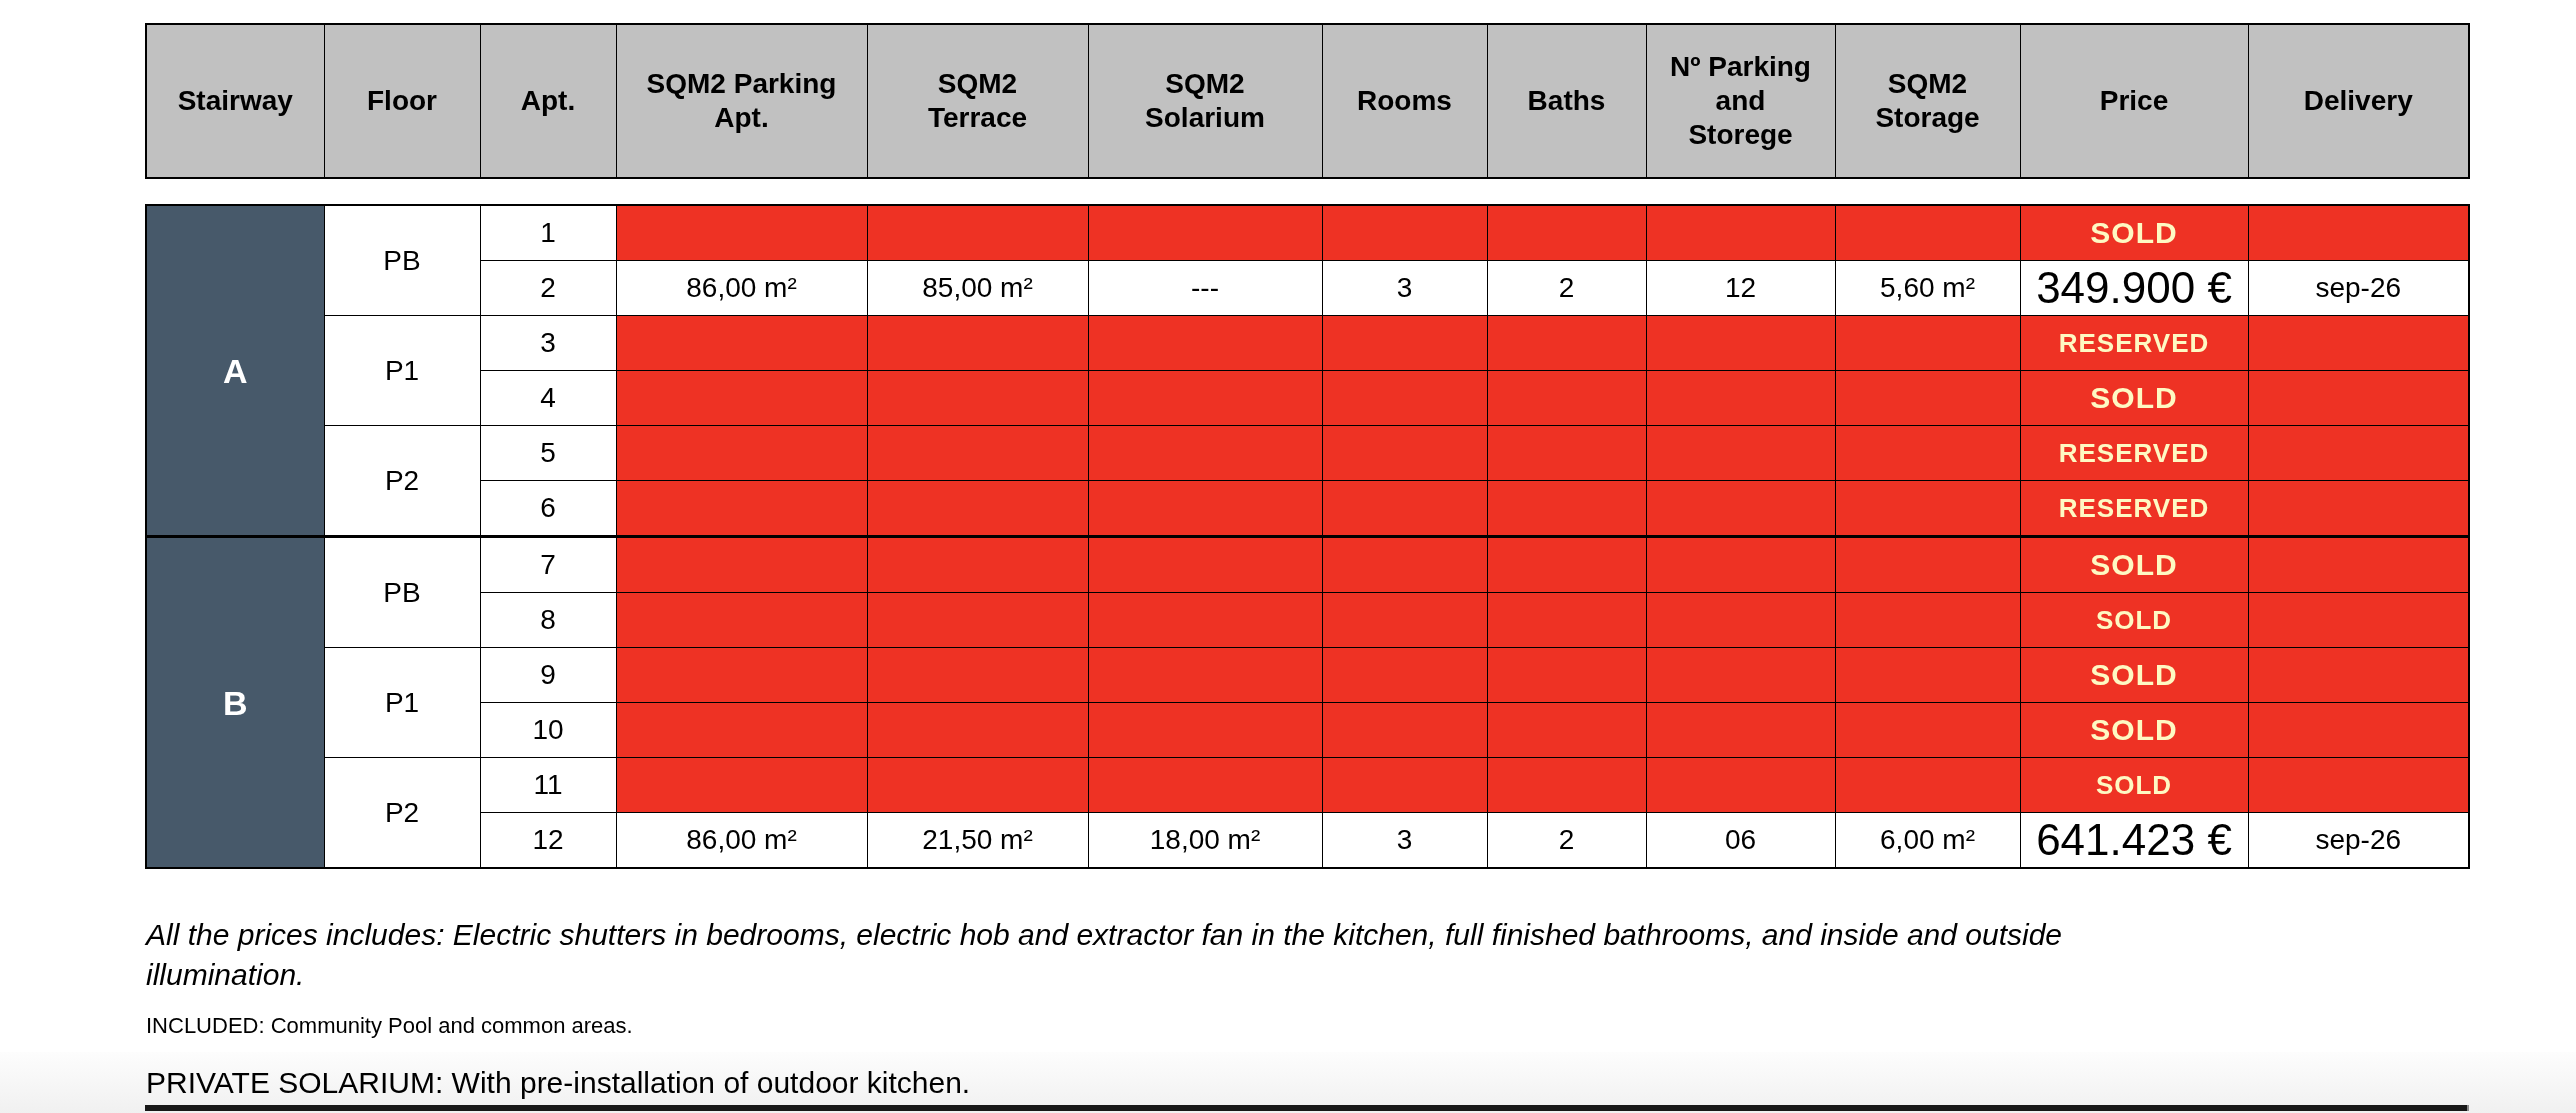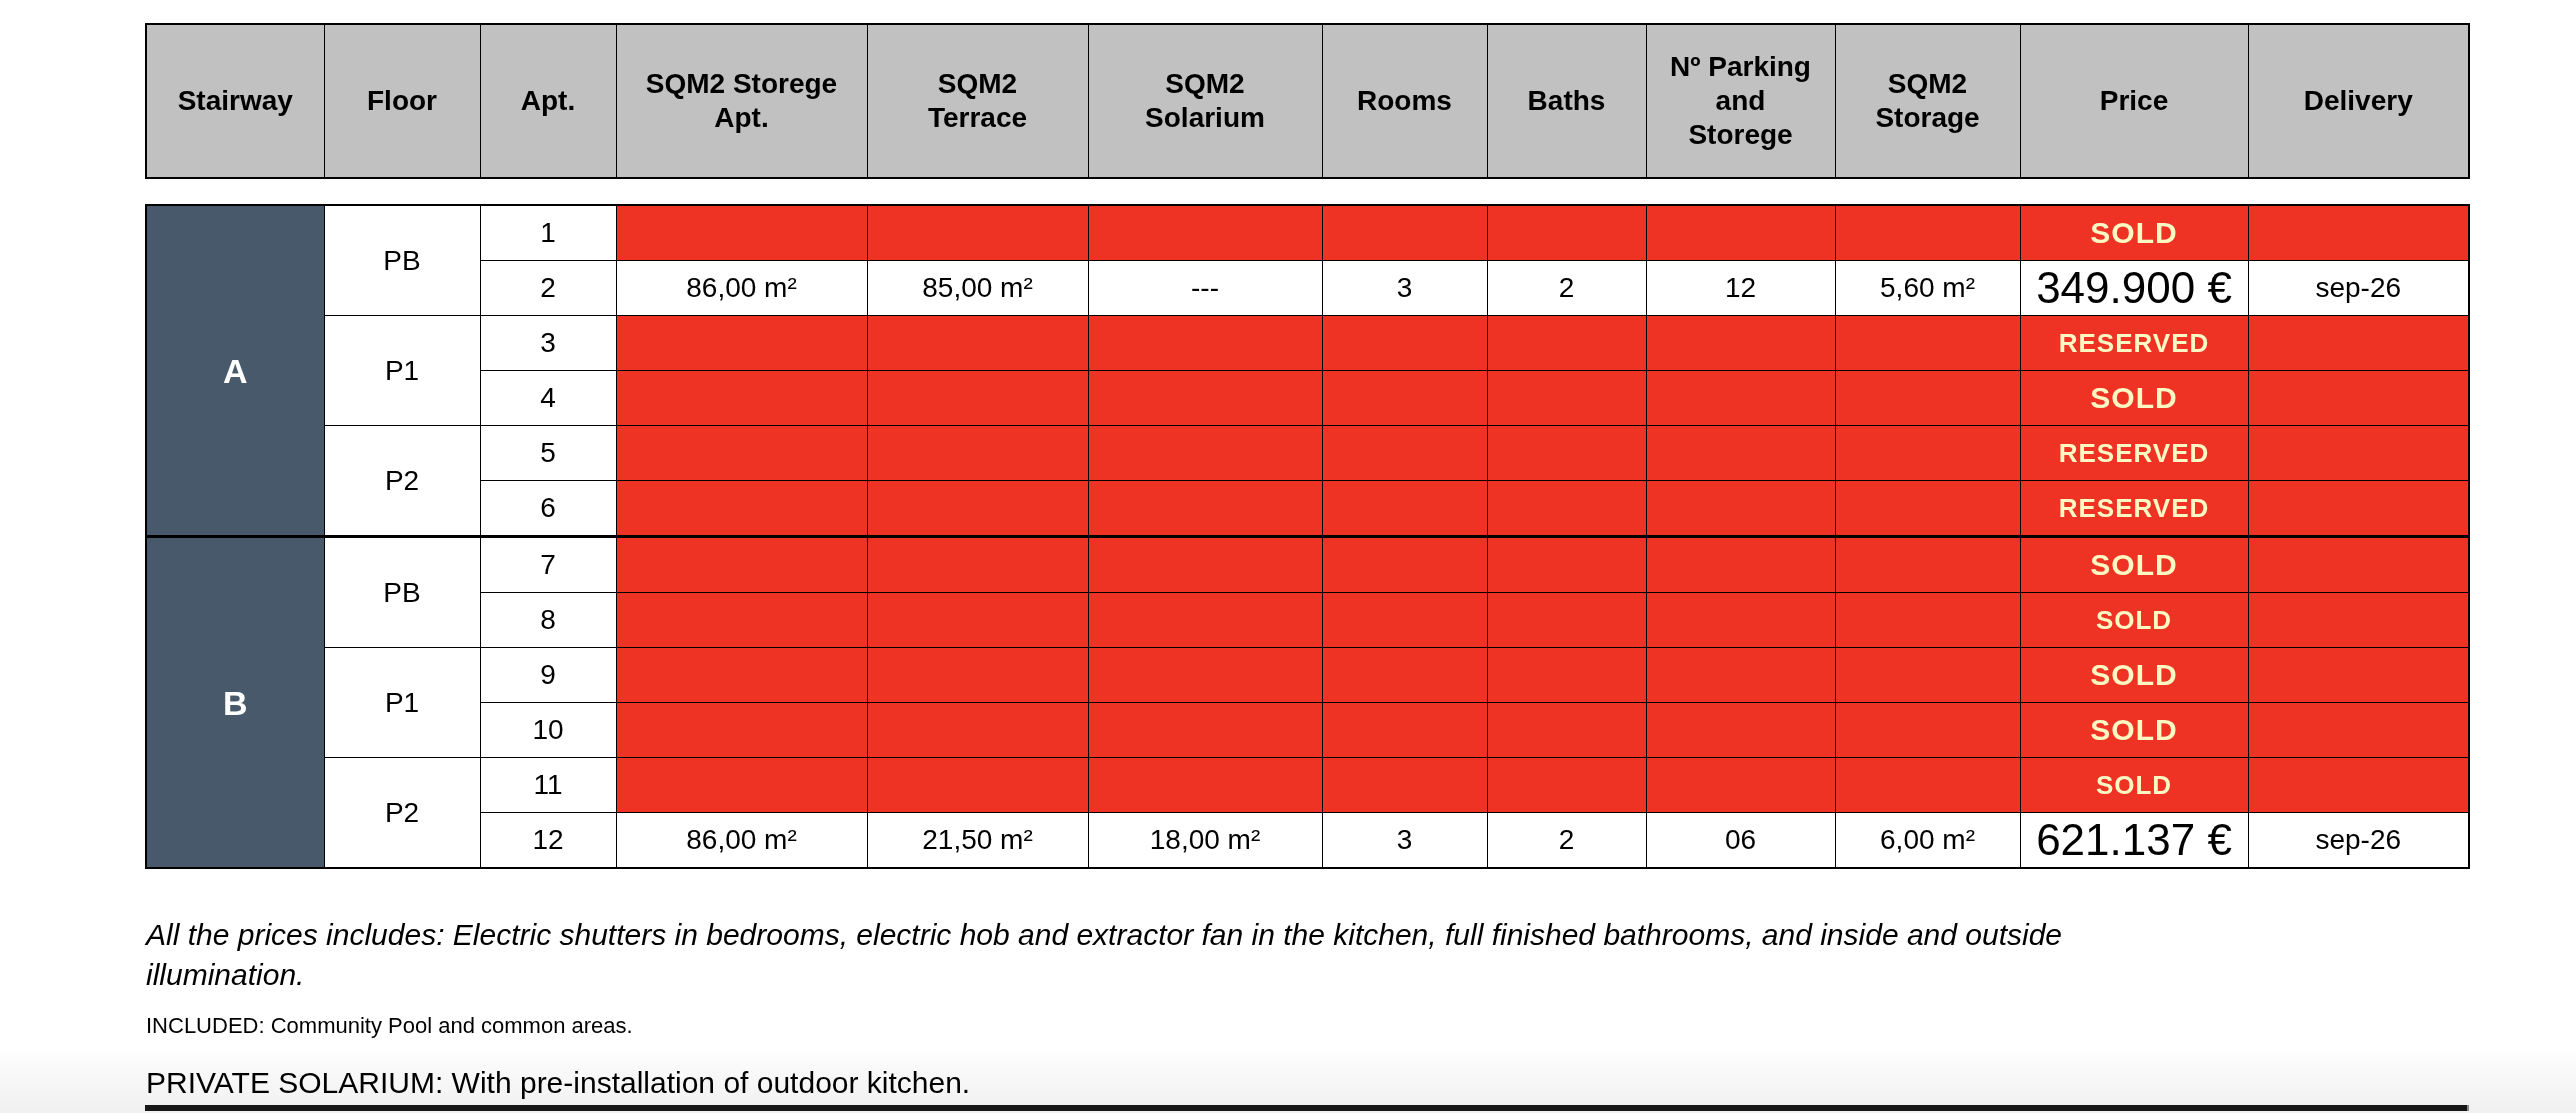--- a/index.html
+++ b/index.html
@@ -65,21 +65,21 @@
         <col style="width:189px">
       <col style="width:185px">
         <col style="width:228px">
         <col style="width:221px">
     </colgroup>
     <tbody>
         <tr>
       <th>Stairway</th>
       <th>Floor</th>
       <th>Apt.</th>
-      <th>SQM2  Storege
+      <th>SQM2  Parking
 Apt.</th>
       <th>SQM2
 Terrace</th>
       <th>SQM2
 Solarium</th>
       <th>Rooms</th>
       <th>Baths</th>
       <th>Nº Parking
 and
 Storege</th>
@@ -251,21 +251,21 @@
     </tr>
     <tr>
       <td>12</td>
       <td>86,00 m²</td>
       <td>21,50 m²</td>
       <td>18,00 m²</td>
       <td>3</td>
       <td>2</td>
       <td>06</td>
       <td>6,00 m²</td>
-      <td class="price-val">621.137 €</td>
+      <td class="price-val">641.423 €</td>
       <td>sep-26</td>
     </tr>
   </tbody>
     </table>
 
   <div class="footer-band"></div>
   <div class="note">
     <span>All the prices includes: Electric shutters in bedrooms, electric hob and extractor fan in the kitchen, full finished bathrooms, and inside and outside</span><br>
     <span>illumination.</span>
   </div>

